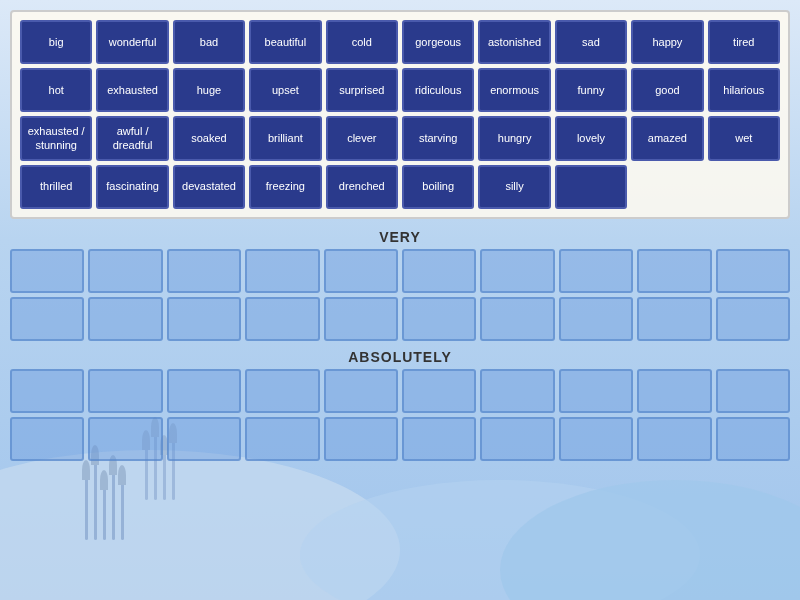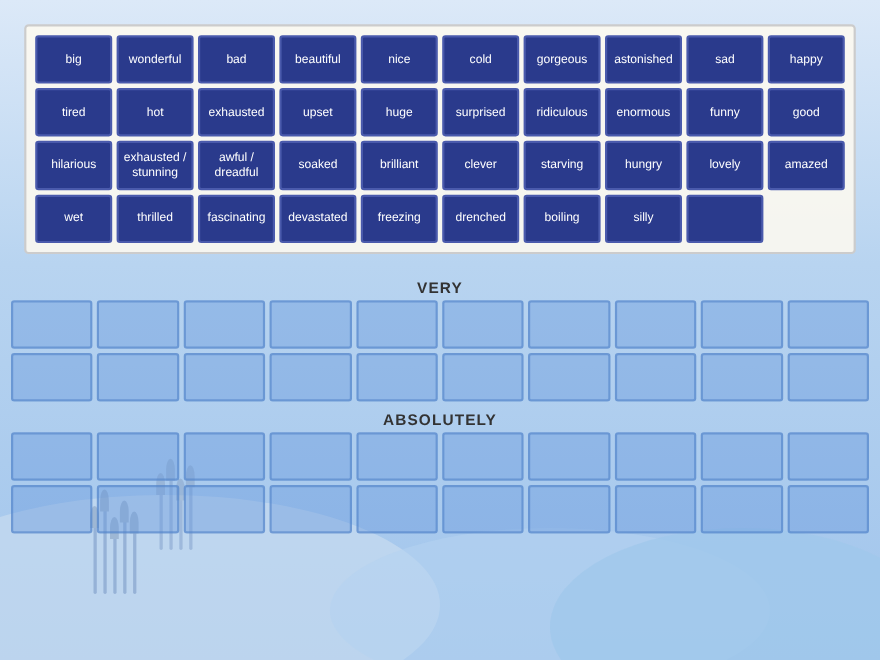--- a/index.html
+++ b/index.html
@@ -43,21 +43,21 @@
       bottom: -60px; right: -50px;
       background: rgba(160, 200, 235, 0.8);
     }
 
     
     .word-bank {
       position: relative;
       z-index: 10;
       background: rgba(255, 250, 240, 0.85);
       border: 2px solid #ccc;
-      margin: 22px;
+      margin: 10px;
       padding: 8px;
       border-radius: 4px;
     }
 
     .word-grid {
       display: grid;
       grid-template-columns: repeat(10, 1fr);
       gap: 4px;
     }
 
@@ -178,31 +178,30 @@
     <div class="reed" style="left:32px; height:62px;"></div>
   </div>
 </div>
 
 <div class="word-bank">
   <div class="word-grid" id="word-grid">
   <div class="word-cell">big</div>
       <div class="word-cell">wonderful</div>
       <div class="word-cell">bad</div>
       <div class="word-cell">beautiful</div>
-      <div class="word-cell">nice</div>
       <div class="word-cell">cold</div>
       <div class="word-cell">gorgeous</div>
       <div class="word-cell">astonished</div>
       <div class="word-cell">sad</div>
       <div class="word-cell">happy</div>
       <div class="word-cell">tired</div>
       <div class="word-cell">hot</div>
       <div class="word-cell">exhausted</div>
+      <div class="word-cell">huge</div>
       <div class="word-cell">upset</div>
-      <div class="word-cell">huge</div>
       <div class="word-cell">surprised</div>
       <div class="word-cell">ridiculous</div>
       <div class="word-cell">enormous</div>
       <div class="word-cell">funny</div>
       <div class="word-cell">good</div>
       <div class="word-cell">hilarious</div>
       <div class="word-cell">exhausted /
 stunning</div>
       <div class="word-cell">awful /
 dreadful</div>

